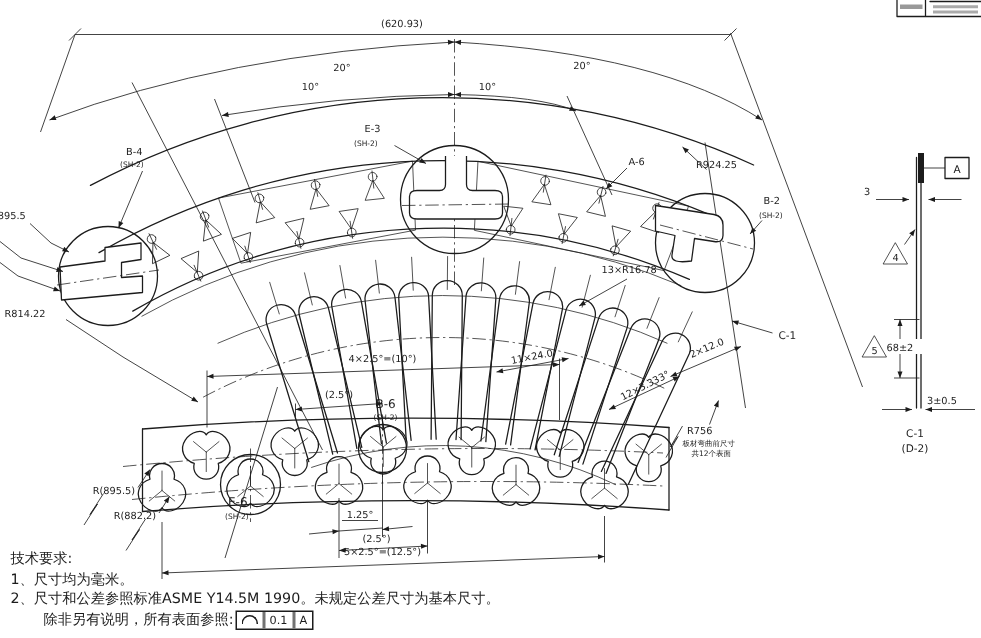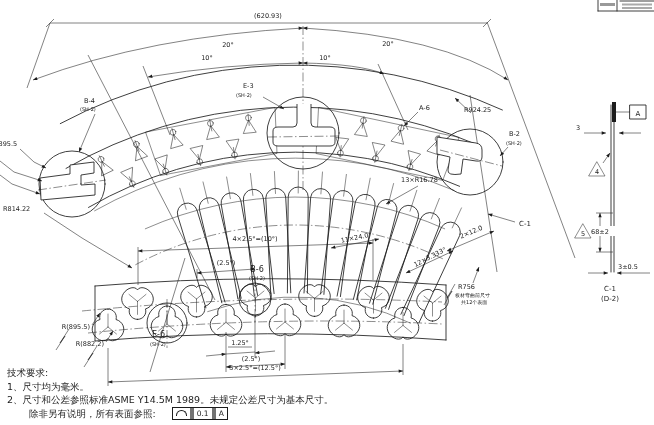--- a/index.html
+++ b/index.html
@@ -8,23 +8,23 @@
   #sheet{position:absolute;left:0;top:0;}
   svg text{fill:#1c1c1c;font-family:"DejaVu Sans","Liberation Sans",sans-serif;}
   .ln{fill:none;stroke:#1c1c1c;stroke-width:.85;stroke-linecap:round;stroke-linejoin:round;}
   .thin{stroke-width:.5;}
   .dim{fill:none;stroke:#1c1c1c;stroke-width:.55;}
   .cl{fill:none;stroke:#1c1c1c;stroke-width:.5;stroke-dasharray:9 2.5 1.5 2.5;}
   .wt{fill:#fff;stroke:#1c1c1c;stroke-width:.85;stroke-linejoin:round;}
   .t6{font-size:6.5px;} .t7{font-size:7px;} .t8{font-size:8px;}
   .t45{font-size:5px;} .mid{text-anchor:middle;} .end{text-anchor:end;}
   #notes{position:absolute;left:7px;top:366px;font-size:9.5px;line-height:13.5px;white-space:nowrap;}
-  #notes .indent{margin-left:22px;display:flex;align-items:center;gap:16px;}
+  #notes .indent{margin-left:22px;display:flex;align-items:center;gap:1px;}
   .fcf{display:inline-flex;border:1px solid #1c1c1c;height:11px;align-items:stretch;font-size:7.5px;line-height:11px;}
-  .fcf span{padding:0 3px;border-right:4px solid #737373;display:flex;align-items:center;}
+  .fcf span{padding:0 3px;border-right:2px solid #737373;display:flex;align-items:center;}
   .fcf span:last-child{border-right:none;}
   .psym{width:9px;height:5px;border:1px solid #1c1c1c;border-bottom:none;border-radius:9px 9px 0 0;display:block;}
 </style>
 </head>
 <body>
 
 <svg id="sheet" width="654" height="425" viewBox="0 0 654 425">
   <defs>
     <marker id="ar" viewBox="0 0 10 8" refX="9.5" refY="4" markerWidth="9" markerHeight="7" orient="auto-start-reverse">
       <path d="M0.5,0.5 L9.5,4 L0.5,7.5 Z" fill="#1c1c1c"></path>
@@ -275,21 +275,21 @@
     <path class="ln" d="M598,0 L598,11 M617,0 L617,11 M598,11 L654,11 M620,1 L654,1" stroke-width="1.4"></path>
     <rect x="600" y="3" width="15" height="3" fill="#999"></rect>
     <rect x="622" y="3.5" width="30" height="2" fill="#aaa"></rect>
     <rect x="622" y="7" width="30" height="2" fill="#aaa"></rect>
   </g>
 </svg>
 
 <div id="notes">
   <div>技术要求:</div>
   <div>1、尺寸均为毫米。</div>
-  <div>2、尺寸和公差参照标准ASME Y14.5M 1989。未规定公差尺寸为基本尺寸。</div>
+  <div>2、尺寸和公差参照标准ASME Y14.5M 1990。未规定公差尺寸为基本尺寸。</div>
   <div class="indent">
     <span>除非另有说明，所有表面参照:</span>
     <span class="fcf">
       <span>
           <i class="psym"></i>
         </span>
       <span>0.1</span>
       <span>A</span>
     </span>
   </div>

